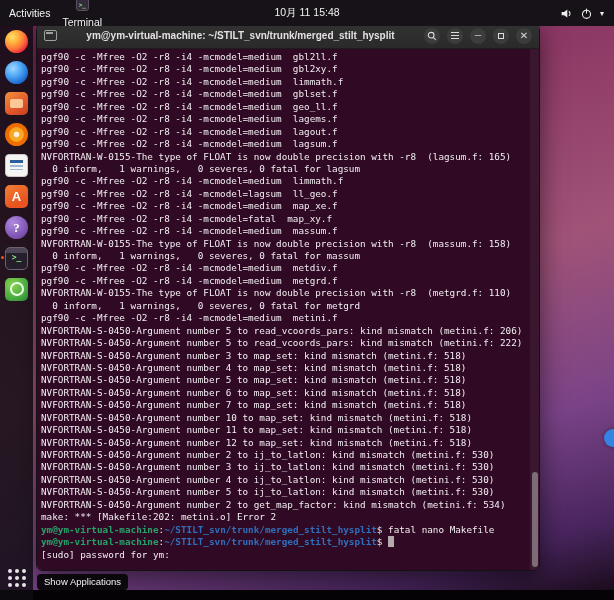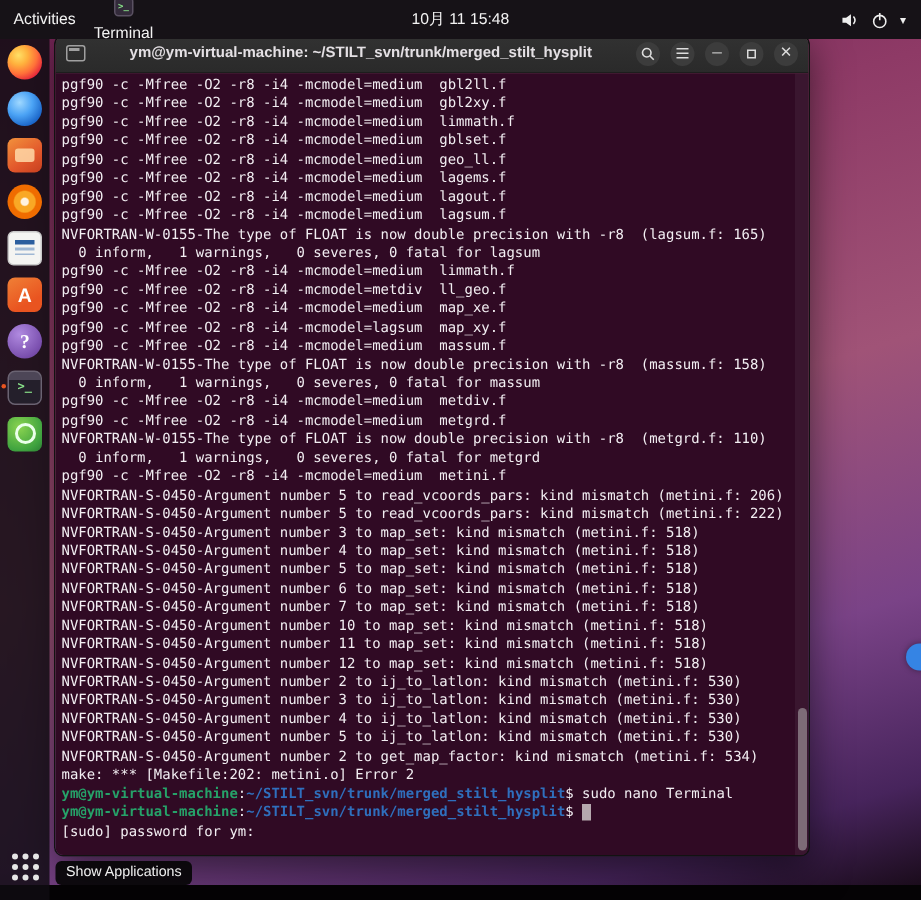--- a/index.html
+++ b/index.html
@@ -186,23 +186,23 @@
         <div class="tline"><span class="c-fg">pgf90 -c -Mfree -O2 -r8 -i4 -mcmodel=medium  gbl2xy.f</span></div>
         <div class="tline"><span class="c-fg">pgf90 -c -Mfree -O2 -r8 -i4 -mcmodel=medium  limmath.f</span></div>
         <div class="tline"><span class="c-fg">pgf90 -c -Mfree -O2 -r8 -i4 -mcmodel=medium  gblset.f</span></div>
         <div class="tline"><span class="c-fg">pgf90 -c -Mfree -O2 -r8 -i4 -mcmodel=medium  geo_ll.f</span></div>
         <div class="tline"><span class="c-fg">pgf90 -c -Mfree -O2 -r8 -i4 -mcmodel=medium  lagems.f</span></div>
         <div class="tline"><span class="c-fg">pgf90 -c -Mfree -O2 -r8 -i4 -mcmodel=medium  lagout.f</span></div>
         <div class="tline"><span class="c-fg">pgf90 -c -Mfree -O2 -r8 -i4 -mcmodel=medium  lagsum.f</span></div>
         <div class="tline"><span class="c-fg">NVFORTRAN-W-0155-The type of FLOAT is now double precision with -r8  (lagsum.f: 165)</span></div>
         <div class="tline"><span class="c-fg">  0 inform,   1 warnings,   0 severes, 0 fatal for lagsum</span></div>
         <div class="tline"><span class="c-fg">pgf90 -c -Mfree -O2 -r8 -i4 -mcmodel=medium  limmath.f</span></div>
-        <div class="tline"><span class="c-fg">pgf90 -c -Mfree -O2 -r8 -i4 -mcmodel=metdiv  ll_geo.f</span></div>
+        <div class="tline"><span class="c-fg">pgf90 -c -Mfree -O2 -r8 -i4 -mcmodel=lagsum  ll_geo.f</span></div>
         <div class="tline"><span class="c-fg">pgf90 -c -Mfree -O2 -r8 -i4 -mcmodel=medium  map_xe.f</span></div>
-        <div class="tline"><span class="c-fg">pgf90 -c -Mfree -O2 -r8 -i4 -mcmodel=lagsum  map_xy.f</span></div>
+        <div class="tline"><span class="c-fg">pgf90 -c -Mfree -O2 -r8 -i4 -mcmodel=fatal  map_xy.f</span></div>
         <div class="tline"><span class="c-fg">pgf90 -c -Mfree -O2 -r8 -i4 -mcmodel=medium  massum.f</span></div>
         <div class="tline"><span class="c-fg">NVFORTRAN-W-0155-The type of FLOAT is now double precision with -r8  (massum.f: 158)</span></div>
         <div class="tline"><span class="c-fg">  0 inform,   1 warnings,   0 severes, 0 fatal for massum</span></div>
         <div class="tline"><span class="c-fg">pgf90 -c -Mfree -O2 -r8 -i4 -mcmodel=medium  metdiv.f</span></div>
         <div class="tline"><span class="c-fg">pgf90 -c -Mfree -O2 -r8 -i4 -mcmodel=medium  metgrd.f</span></div>
         <div class="tline"><span class="c-fg">NVFORTRAN-W-0155-The type of FLOAT is now double precision with -r8  (metgrd.f: 110)</span></div>
         <div class="tline"><span class="c-fg">  0 inform,   1 warnings,   0 severes, 0 fatal for metgrd</span></div>
         <div class="tline"><span class="c-fg">pgf90 -c -Mfree -O2 -r8 -i4 -mcmodel=medium  metini.f</span></div>
         <div class="tline"><span class="c-fg">NVFORTRAN-S-0450-Argument number 5 to read_vcoords_pars: kind mismatch (metini.f: 206)</span></div>
         <div class="tline"><span class="c-fg">NVFORTRAN-S-0450-Argument number 5 to read_vcoords_pars: kind mismatch (metini.f: 222)</span></div>
@@ -213,20 +213,20 @@
         <div class="tline"><span class="c-fg">NVFORTRAN-S-0450-Argument number 7 to map_set: kind mismatch (metini.f: 518)</span></div>
         <div class="tline"><span class="c-fg">NVFORTRAN-S-0450-Argument number 10 to map_set: kind mismatch (metini.f: 518)</span></div>
         <div class="tline"><span class="c-fg">NVFORTRAN-S-0450-Argument number 11 to map_set: kind mismatch (metini.f: 518)</span></div>
         <div class="tline"><span class="c-fg">NVFORTRAN-S-0450-Argument number 12 to map_set: kind mismatch (metini.f: 518)</span></div>
         <div class="tline"><span class="c-fg">NVFORTRAN-S-0450-Argument number 2 to ij_to_latlon: kind mismatch (metini.f: 530)</span></div>
         <div class="tline"><span class="c-fg">NVFORTRAN-S-0450-Argument number 3 to ij_to_latlon: kind mismatch (metini.f: 530)</span></div>
         <div class="tline"><span class="c-fg">NVFORTRAN-S-0450-Argument number 4 to ij_to_latlon: kind mismatch (metini.f: 530)</span></div>
         <div class="tline"><span class="c-fg">NVFORTRAN-S-0450-Argument number 5 to ij_to_latlon: kind mismatch (metini.f: 530)</span></div>
         <div class="tline"><span class="c-fg">NVFORTRAN-S-0450-Argument number 2 to get_map_factor: kind mismatch (metini.f: 534)</span></div>
         <div class="tline"><span class="c-fg">make: *** [Makefile:202: metini.o] Error 2</span></div>
-        <div class="tline"><span class="c-green">ym@ym-virtual-machine</span><span class="c-fg">:</span><span class="c-blue">~/STILT_svn/trunk/merged_stilt_hysplit</span><span class="c-fg">$ </span><span class="c-fg">sudo nano Terminal</span></div>
+        <div class="tline"><span class="c-green">ym@ym-virtual-machine</span><span class="c-fg">:</span><span class="c-blue">~/STILT_svn/trunk/merged_stilt_hysplit</span><span class="c-fg">$ </span><span class="c-fg">fatal nano Makefile</span></div>
         <div class="tline"><span class="c-green">ym@ym-virtual-machine</span><span class="c-fg">:</span><span class="c-blue">~/STILT_svn/trunk/merged_stilt_hysplit</span><span class="c-fg">$ </span><span class="c-cursor"> </span></div>
         <div class="tline"><span class="c-fg">[sudo] password for ym:</span></div>
       </div>
   </div>
 
   <div class="blue-dot"></div>
 </div>
 
 </body></html>

